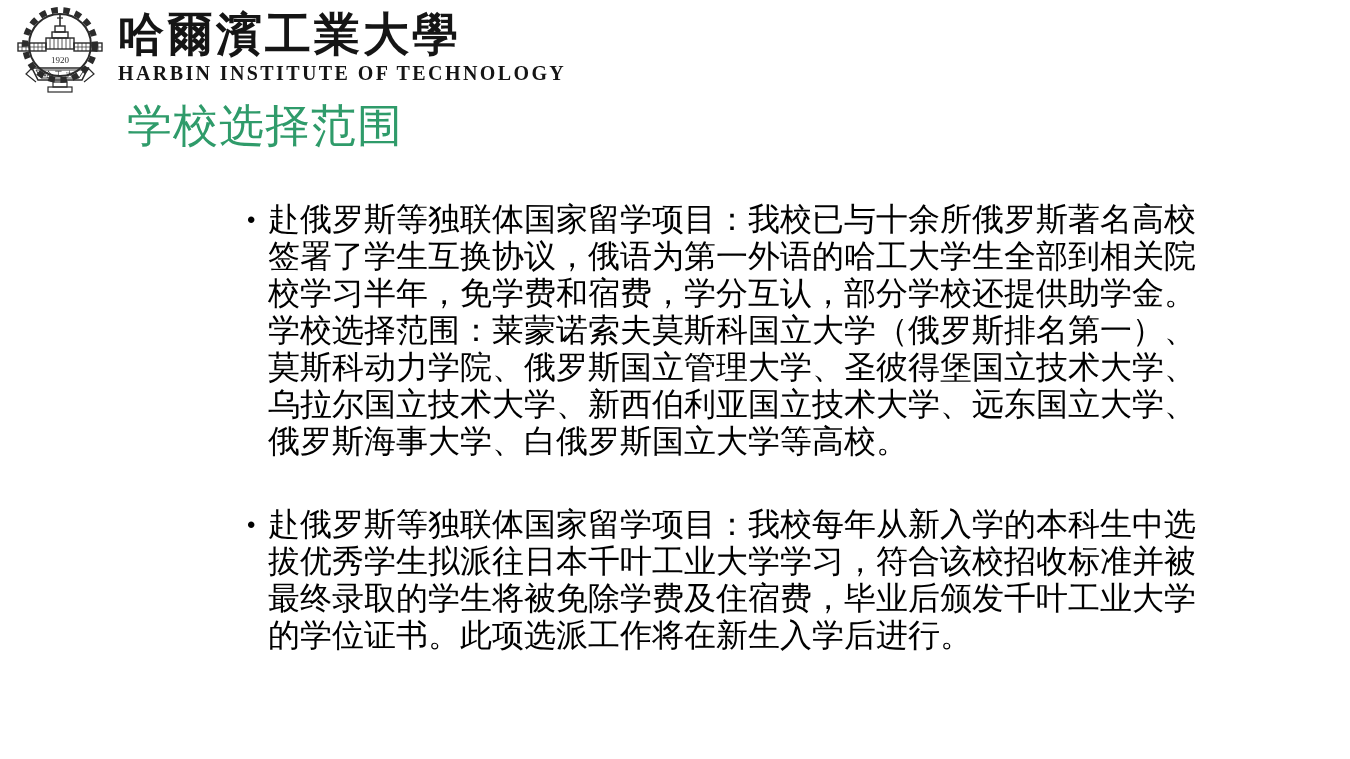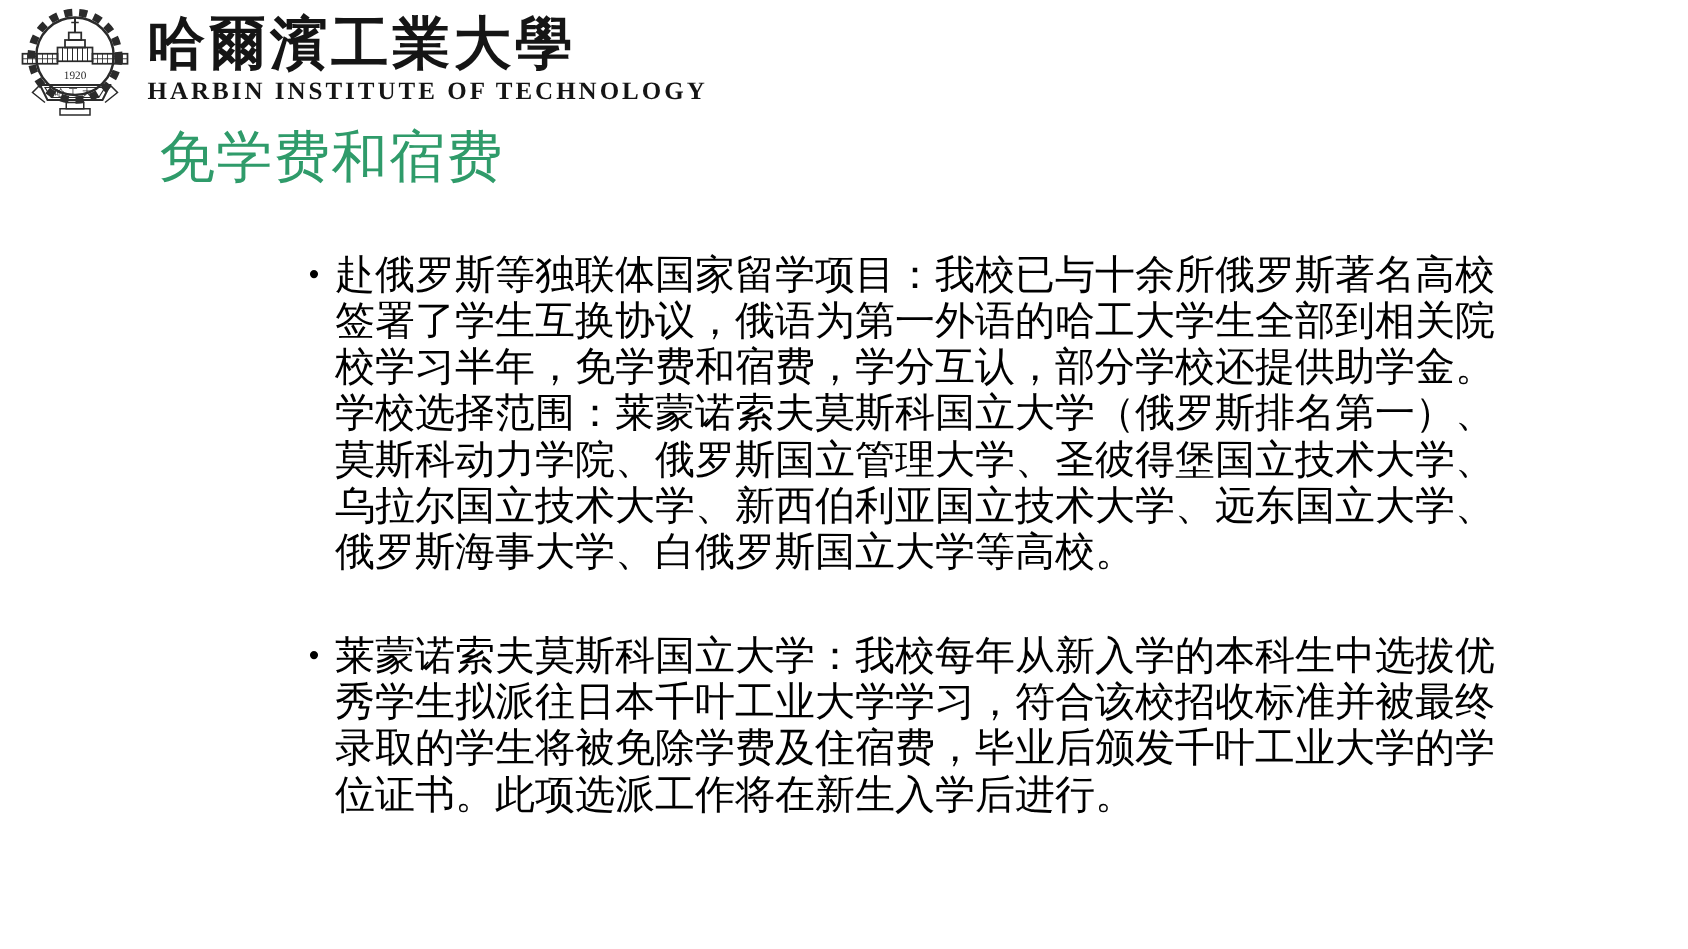--- a/index.html
+++ b/index.html
@@ -124,26 +124,26 @@
 
       <rect x="41" y="76" width="14" height="5" stroke-width="1.2"></rect>
       <rect x="36" y="81" width="24" height="5" stroke-width="1.2"></rect>
     </svg>
     <div class="logo-text">
       <div class="logo-zh">哈爾濱工業大學</div>
       <div class="logo-en">HARBIN INSTITUTE OF TECHNOLOGY</div>
     </div>
   </div>
 
-  <h1 class="page-title" style="color: rgb(47, 155, 106);">免学费和宿费</h1>
+  <h1 class="page-title" style="color: rgb(47, 155, 106);">学校选择范围</h1>
 
   <ul class="content">
     <li class="bullet-item">
       <span class="bullet-dot">•</span>
       <span>赴俄罗斯等独联体国家留学项目：我校已与十余所俄罗斯著名高校签署了学生互换协议，俄语为第一外语的哈工大学生全部到相关院校学习半年，免学费和宿费，学分互认，部分学校还提供助学金。学校选择范围：莱蒙诺索夫莫斯科国立大学（俄罗斯排名第一）、莫斯科动力学院、俄罗斯国立管理大学、圣彼得堡国立技术大学、乌拉尔国立技术大学、新西伯利亚国立技术大学、远东国立大学、俄罗斯海事大学、白俄罗斯国立大学等高校。</span>
     </li>
     <li class="bullet-item">
       <span class="bullet-dot">•</span>
-      <span>莱蒙诺索夫莫斯科国立大学：我校每年从新入学的本科生中选拔优秀学生拟派往日本千叶工业大学学习，符合该校招收标准并被最终录取的学生将被免除学费及住宿费，毕业后颁发千叶工业大学的学位证书。此项选派工作将在新生入学后进行。</span>
+      <span>赴俄罗斯等独联体国家留学项目：我校每年从新入学的本科生中选拔优秀学生拟派往日本千叶工业大学学习，符合该校招收标准并被最终录取的学生将被免除学费及住宿费，毕业后颁发千叶工业大学的学位证书。此项选派工作将在新生入学后进行。</span>
     </li>
   </ul>
 
 </div>
 
 </body></html>

